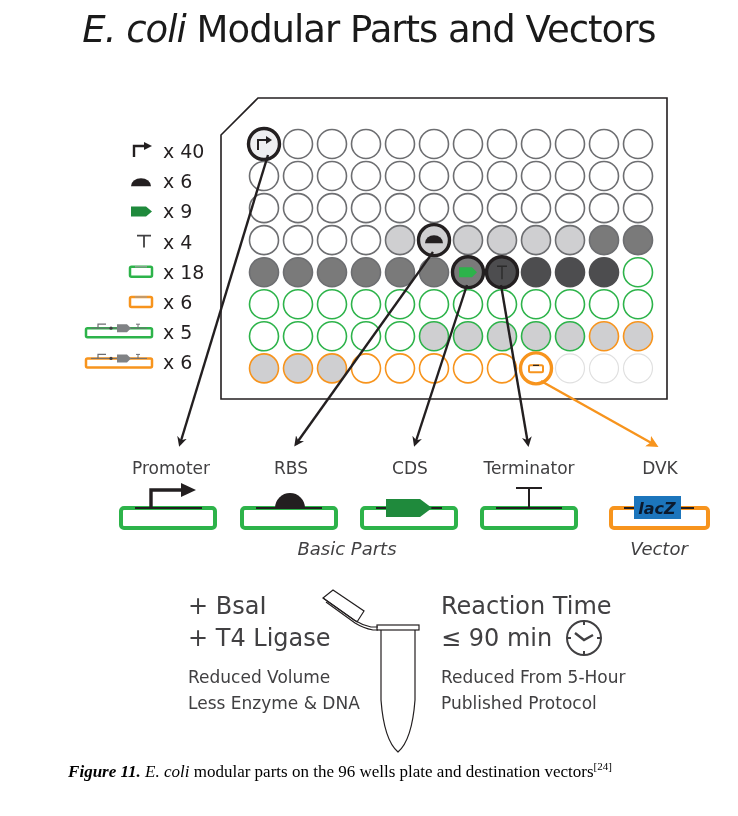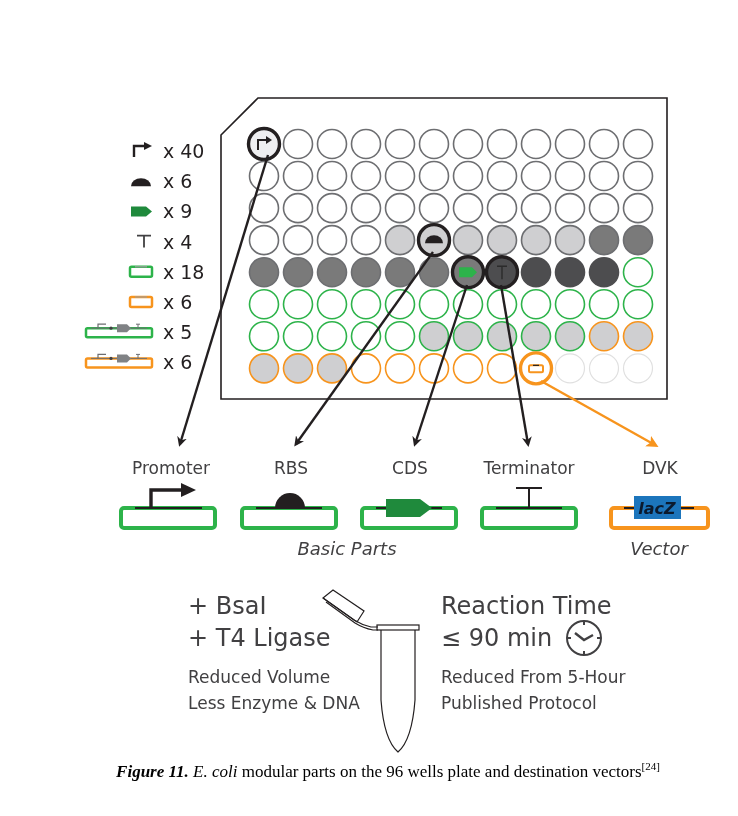--- a/index.html
+++ b/index.html
@@ -1,29 +1,30 @@
 <!DOCTYPE html>
 <html><head>
   <meta charset="utf-8">
   <style>
     html, body { margin: 0; padding: 0; background: #ffffff; }
     body { width: 738px; height: 816px; position: relative; overflow: hidden; font-family: "DejaVu Sans", sans-serif; color: #231f20; }
     #figure { position: absolute; left: 0; top: 0; width: 738px; height: 816px; }
     .title { position: absolute; left: 0; width: 738px; top: 8px; text-align: center; font-family: "DejaVu Sans", sans-serif; font-size: 37px; letter-spacing: -1px; color: #1a1a1a; }
     .title .it { font-style: italic; }
-    .caption { position: absolute; left: 0; width: 680px; top: 760px; text-align: center; font-family: "Liberation Serif", serif; font-size: 17px; color: #000; padding-left: 48px; }
+    .caption { position: absolute; left: 0; width: 680px; top: 760px; text-align: center; font-family: "Liberation Serif", serif; font-size: 17px; color: #000; }
     .caption .fig { font-weight: bold; font-style: italic; }
     .caption .it { font-style: italic; }
     .caption sup { font-size: 11px; }
     svg text { font-family: "DejaVu Sans", sans-serif; }
   </style>
 </head>
 <body>
 
 <div id="figure">
+  <div class="title"><span class="it">E. coli</span><span> Modular Parts and Vectors</span></div>
 
   <svg id="diagram" width="738" height="816" viewBox="0 0 738 816" style="position:absolute;left:0;top:0;">
     <defs>
       <marker id="ah-black" markerWidth="10" markerHeight="10" refX="7" refY="5" orient="auto" markerUnits="userSpaceOnUse">
         <path d="M0,0 L10,5 L0,10 L3,5 Z" fill="#231f20"></path>
       </marker>
       <marker id="ah-orange" markerWidth="12" markerHeight="12" refX="8" refY="6" orient="auto" markerUnits="userSpaceOnUse">
         <path d="M0,0 L12,6 L0,12 L3,6 Z" fill="#f7941d"></path>
       </marker>
     </defs>

